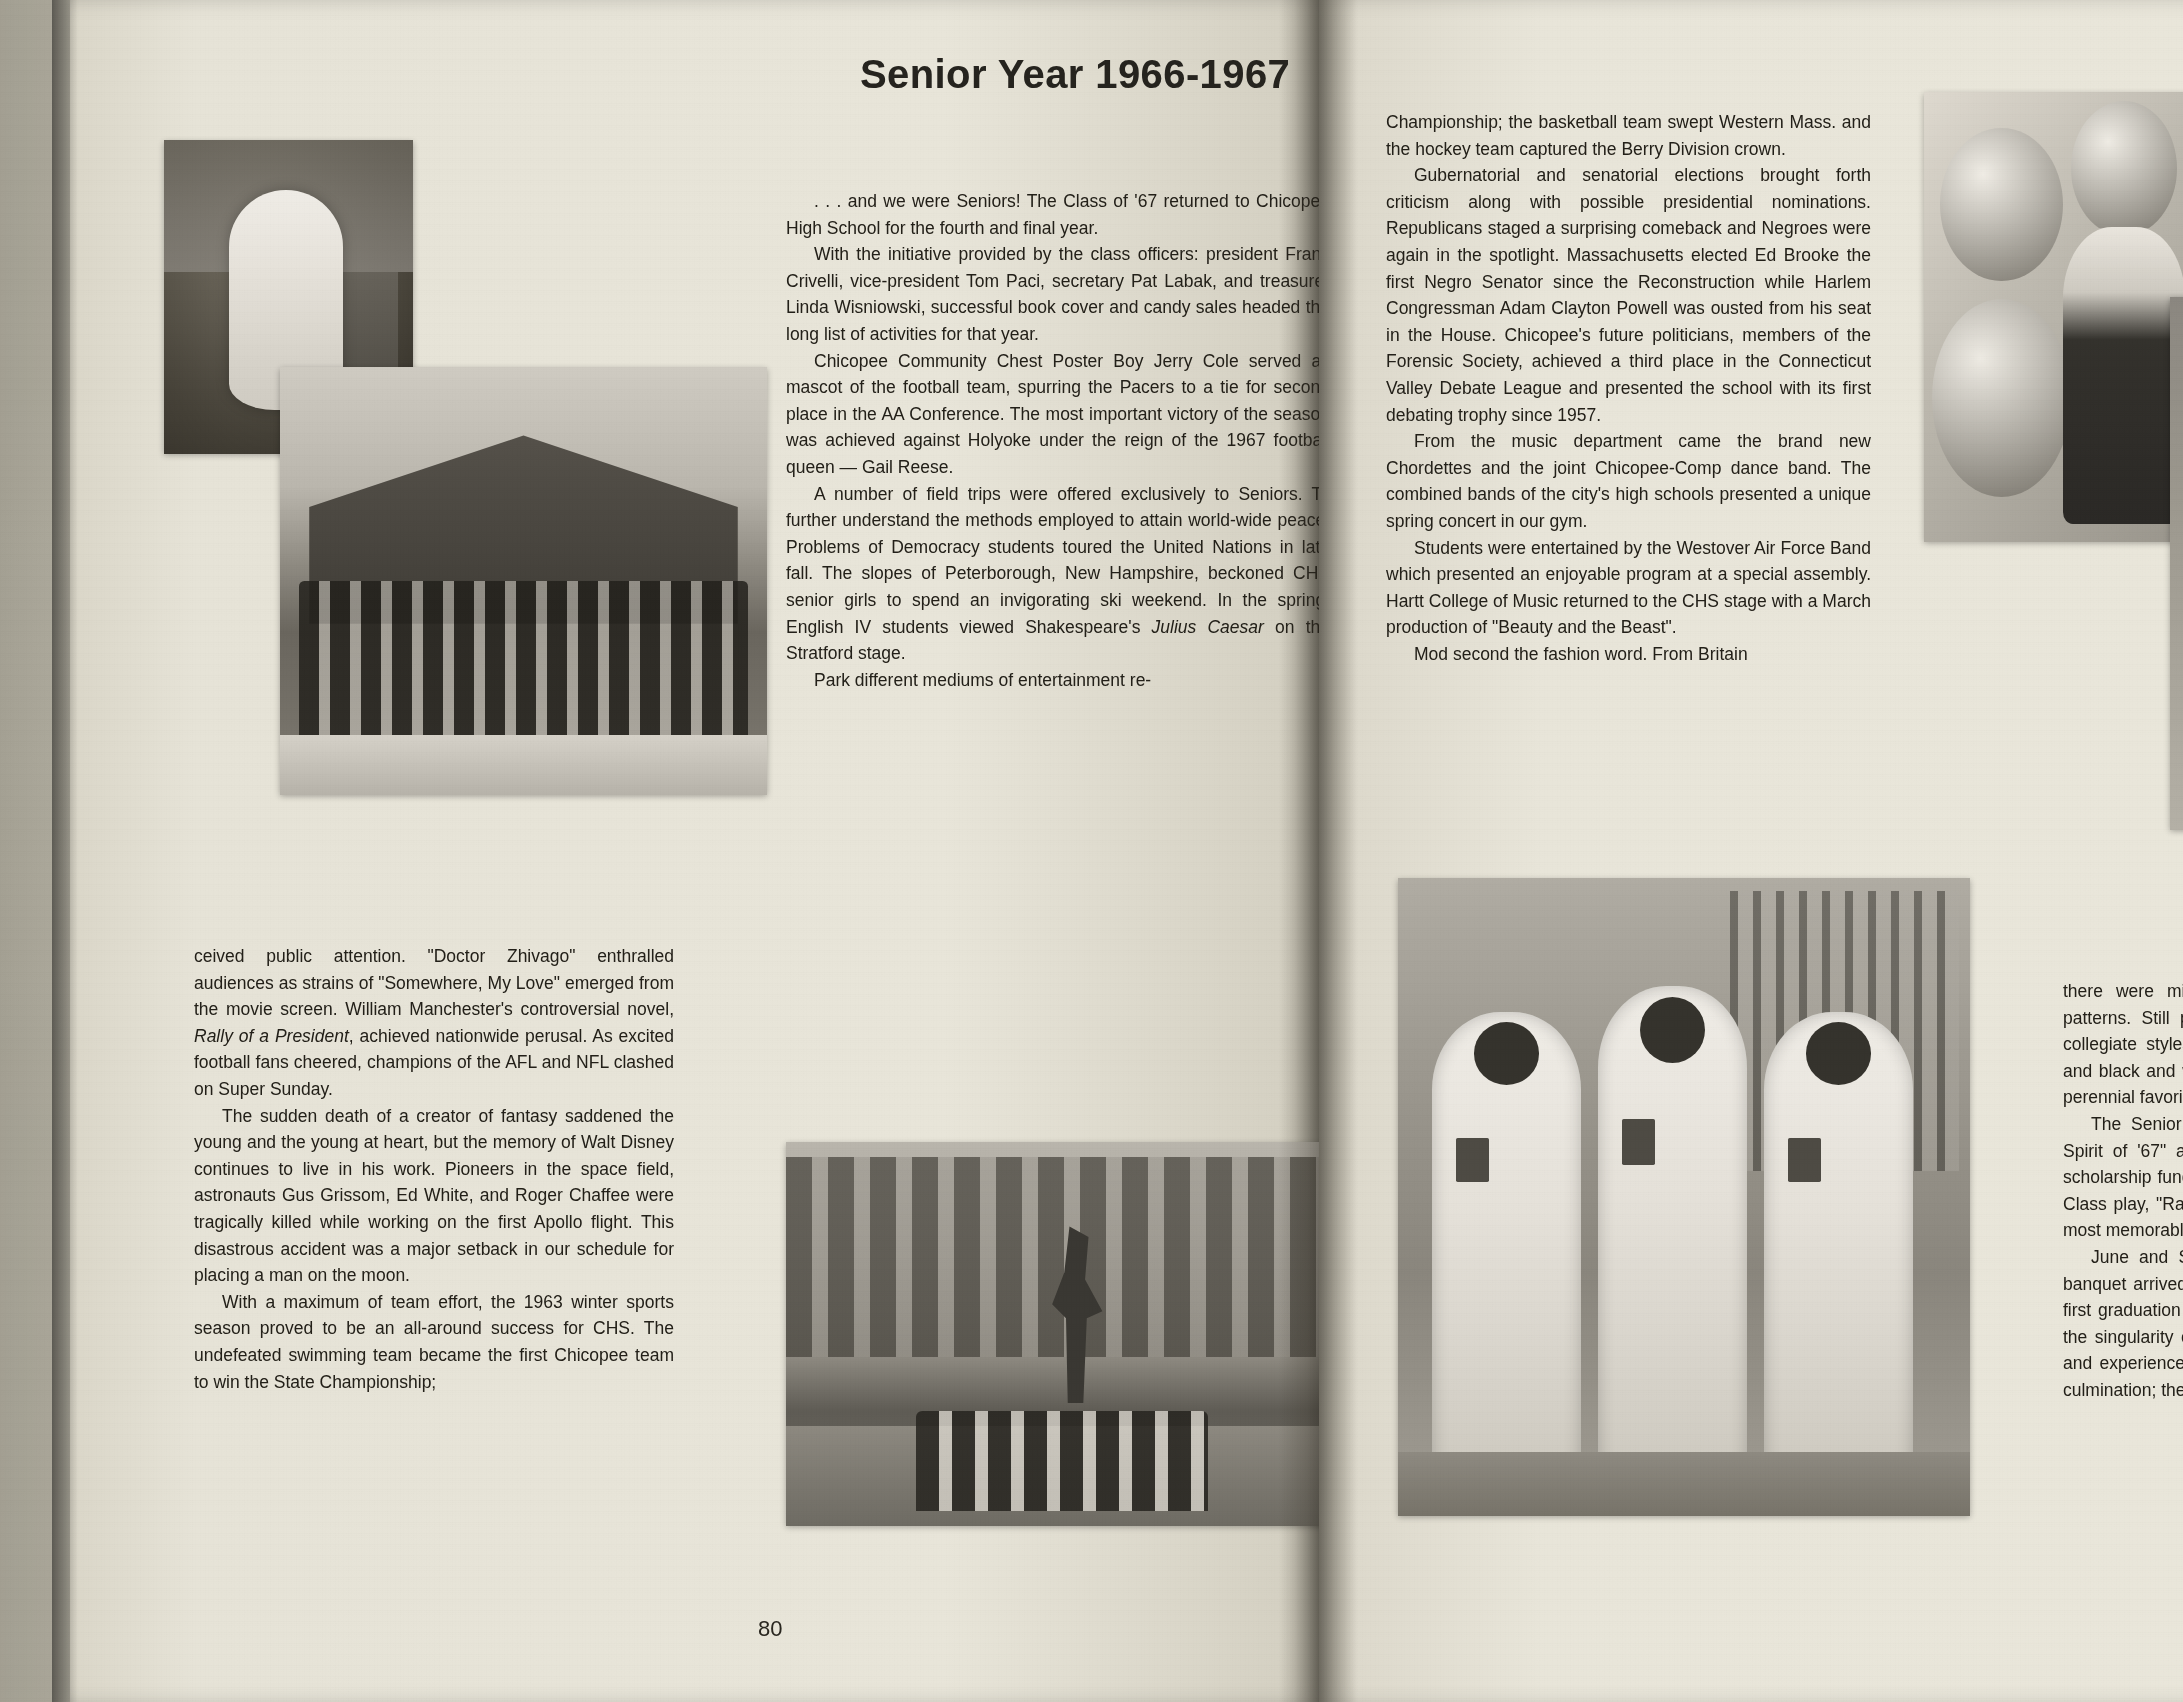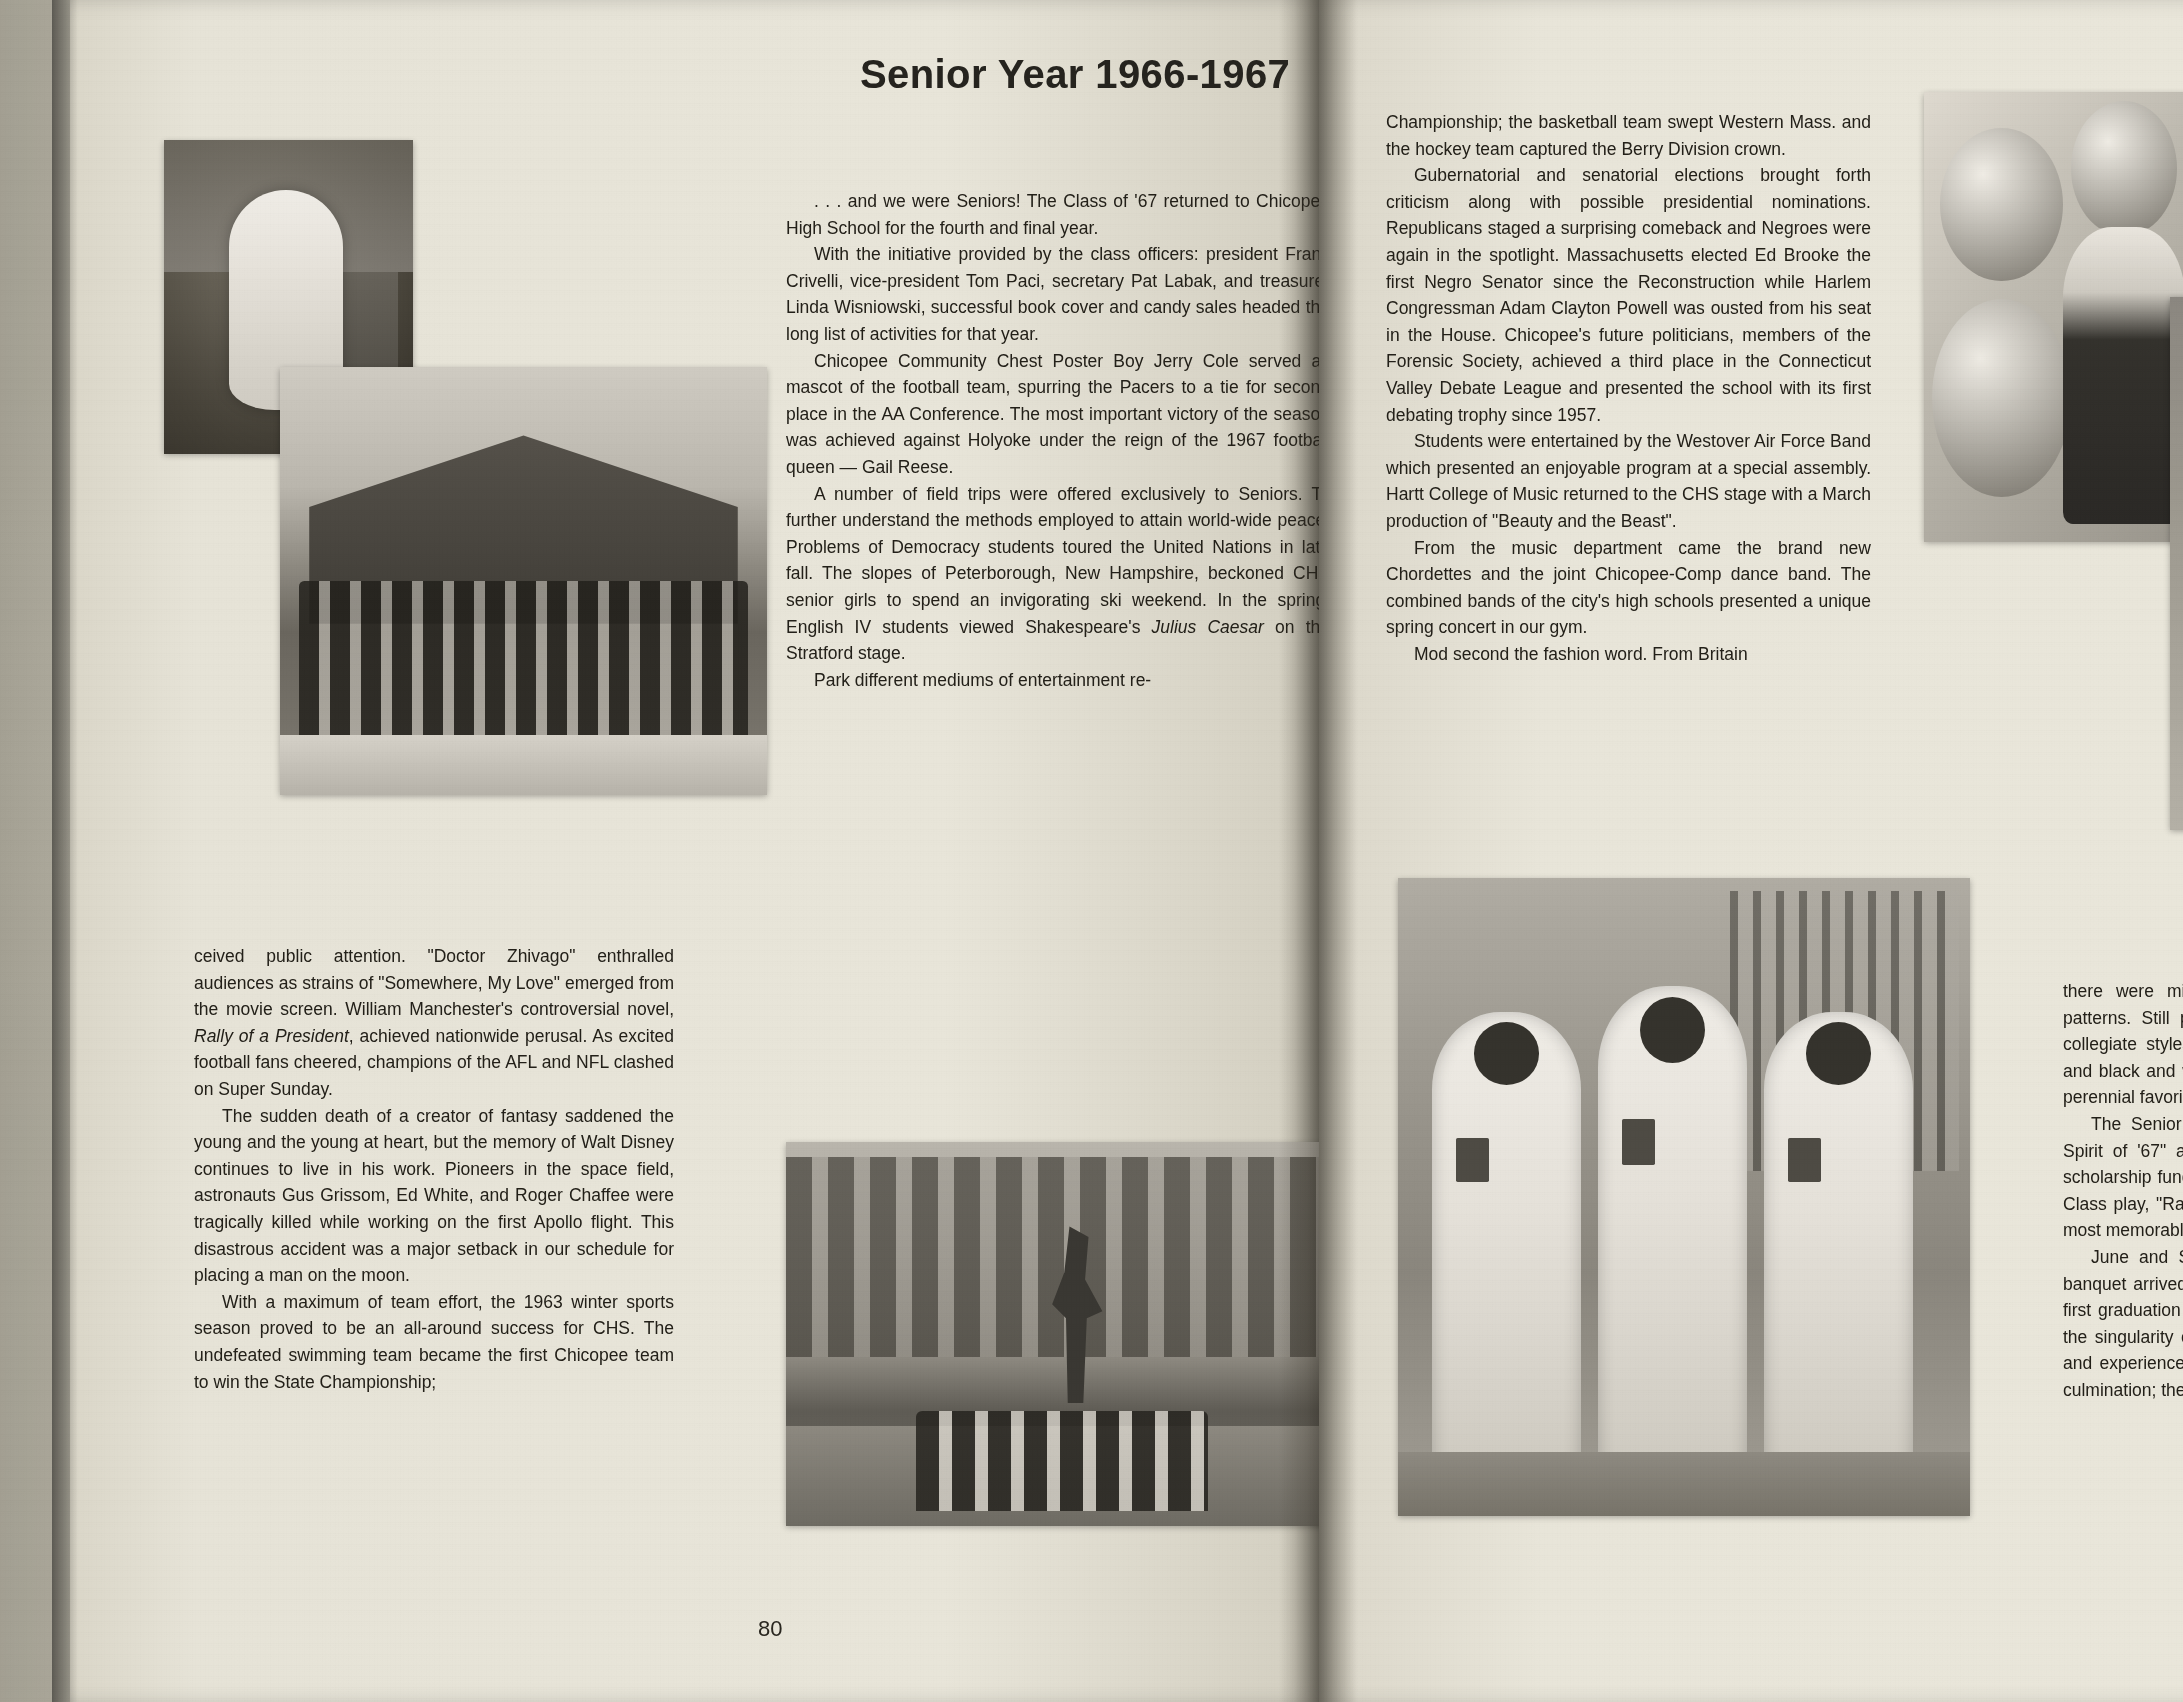--- a/index.html
+++ b/index.html
@@ -306,22 +306,22 @@
     </div>
 
     <div class="folio folio-left">80</div>
   </div>
 
   <div class="page page-right">
 
     <div class="col" style="left: 67px; top: 109px; width: 485px;">
       <p class="noindent">Championship; the basketball team swept Western Mass. and the hockey team captured the Berry Division crown.</p>
       <p>Gubernatorial and senatorial elections brought forth criticism along with possible presidential nominations.  Republicans staged a surprising comeback and Negroes were again in the spotlight.  Massachusetts elected Ed Brooke the first Negro Senator since the Reconstruction while Harlem Congressman Adam Clayton Powell was ousted from his seat in the House.  Chicopee's future politicians, members of the Forensic Society, achieved a third place in the Connecticut Valley Debate League and presented the school with its first debating trophy since 1957.</p>
+      <p>From the music department came the brand new Chordettes and the joint Chicopee-Comp dance band.  The combined bands of the city's high schools presented a unique spring concert in our gym.</p>
       <p>Students were entertained by the Westover Air Force Band which presented an enjoyable program at a special assembly.  Hartt College of Music returned to the CHS stage with a March production of "Beauty and the Beast".</p>
-      <p>From the music department came the brand new Chordettes and the joint Chicopee-Comp dance band.  The combined bands of the city's high schools presented a unique spring concert in our gym.</p>
       <p>Mod second the fashion word.  From Britain</p>
     </div>
 
     <div class="photo" id="photo-disney" style="left: 605px; top: 92px; width: 408px; height: 450px;">
       <div class="ph-inner">
         <div class="blob b1"></div>
         <div class="blob b2"></div>
 
         <div class="blob b4"></div>
         <div class="blob b5"></div>

